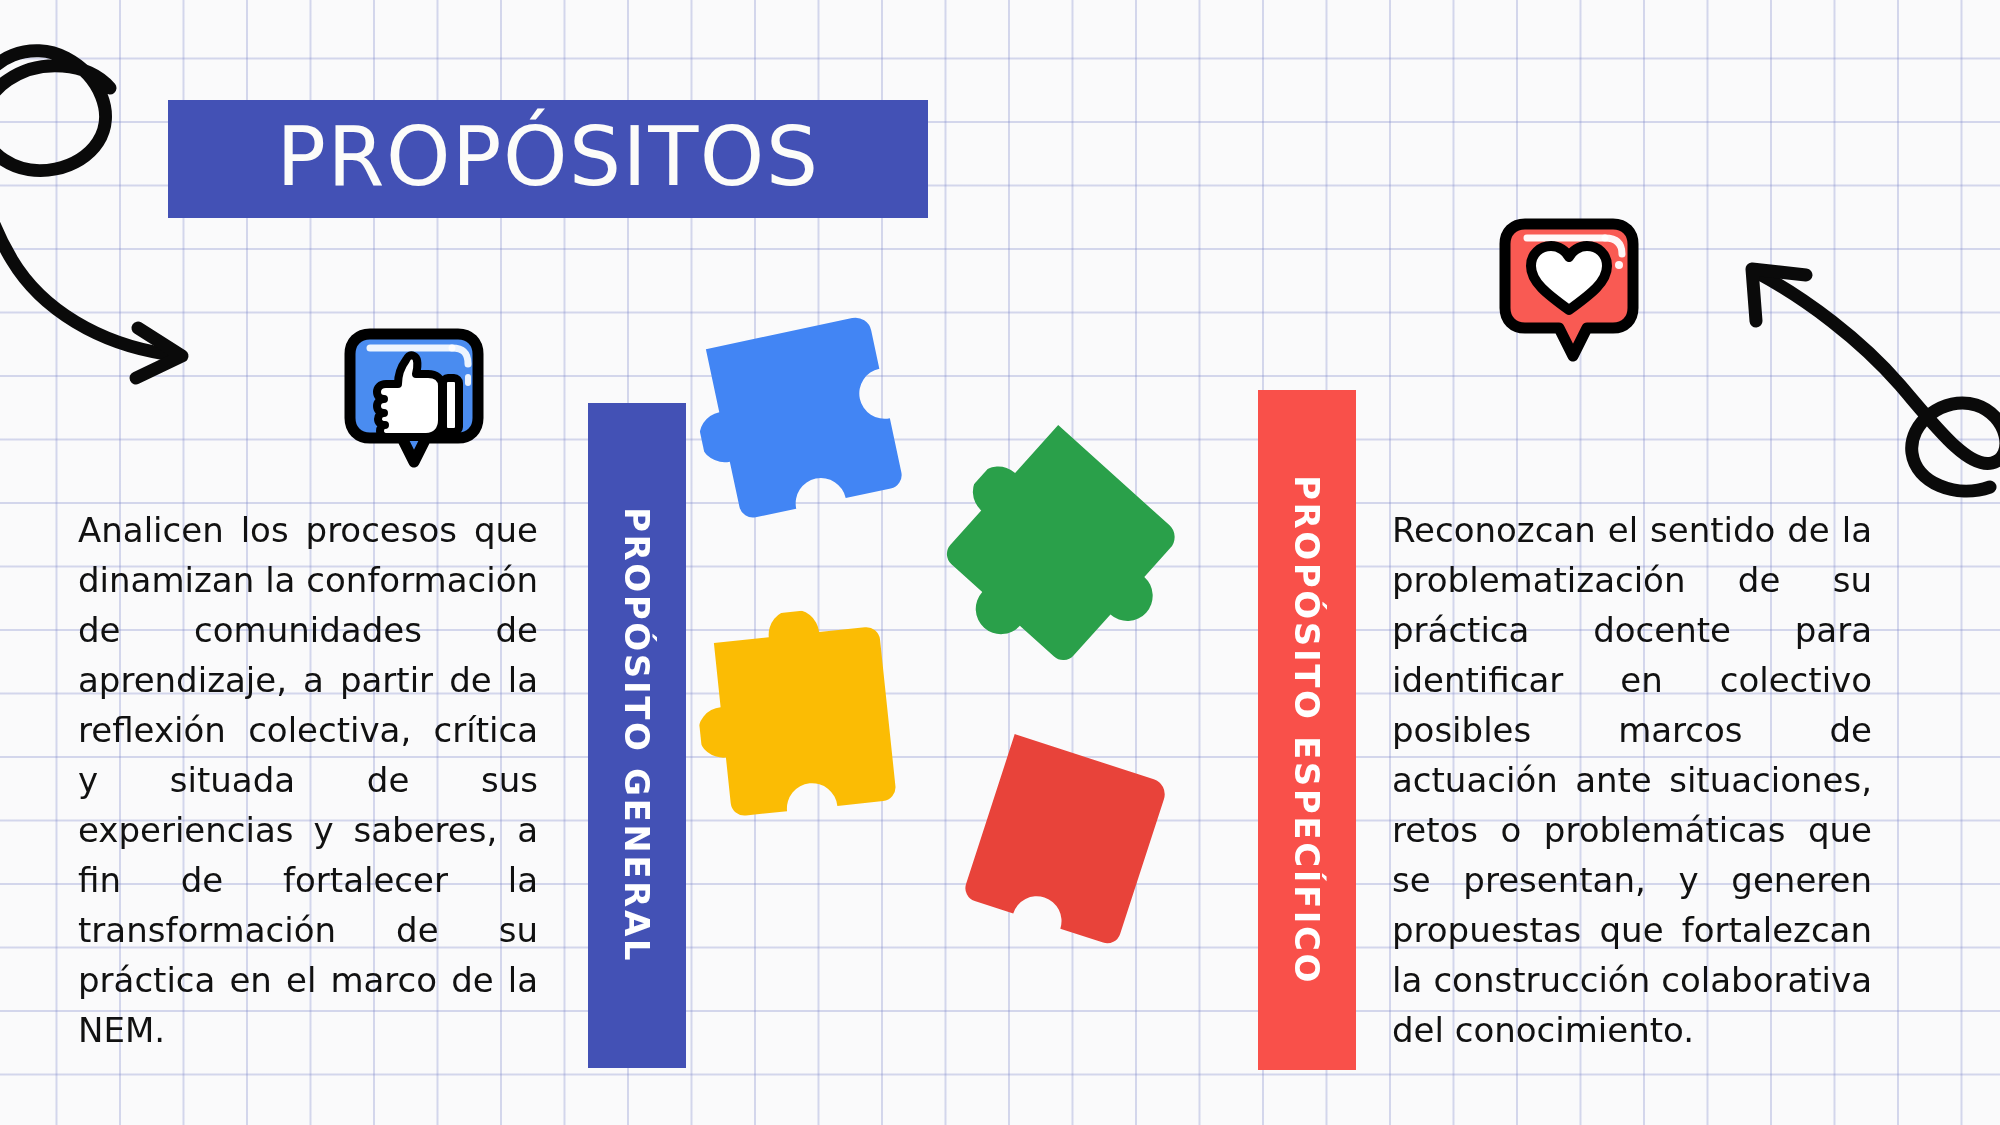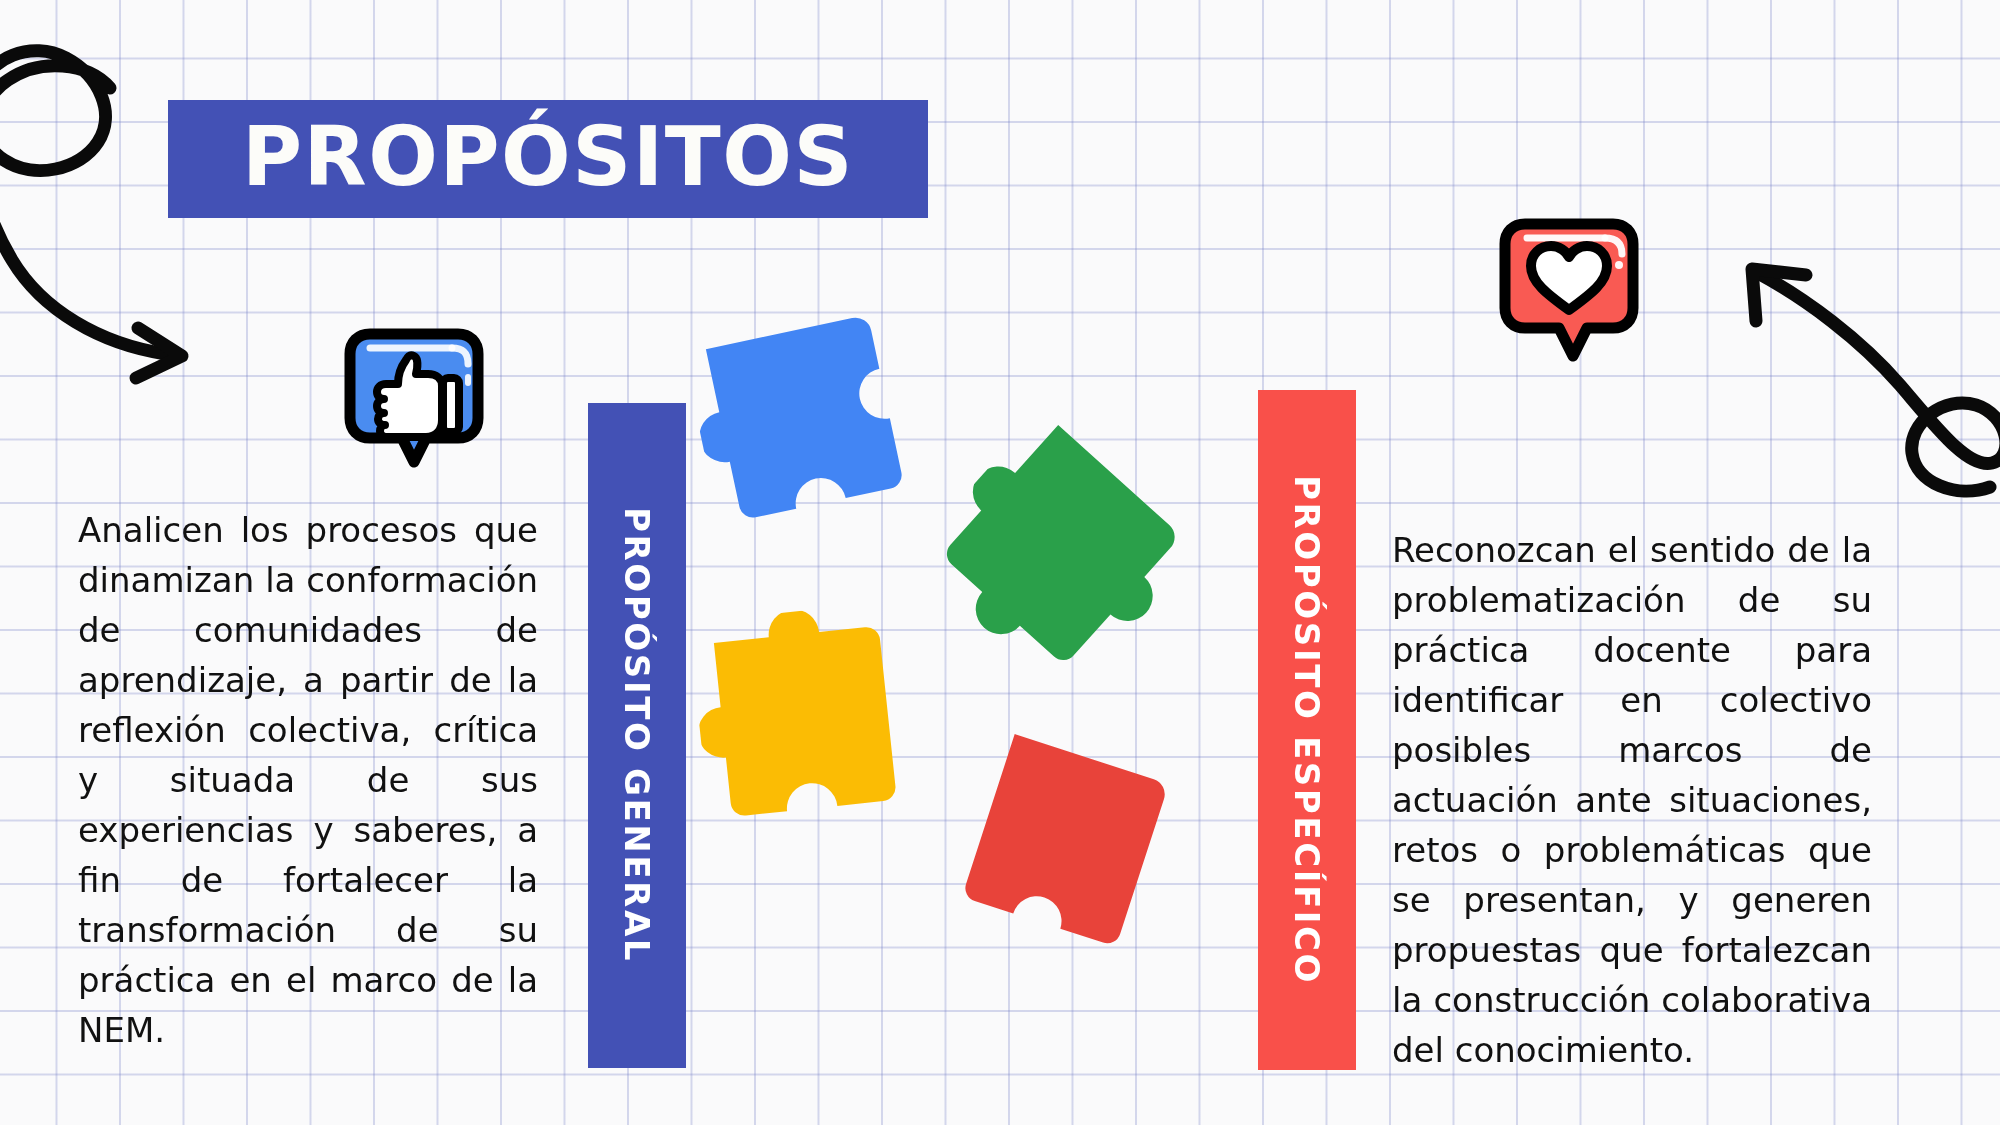--- a/index.html
+++ b/index.html
@@ -28,21 +28,21 @@
     width: 760px; height: 118px;
     background: #4351b5;
     display: flex;
     align-items: center;
     justify-content: center;
     z-index: 6;
   }
   #title-text {
     color: #fcfcf9;
     font-size: 82px;
-    font-weight: 700;
+    font-weight: 400;
     letter-spacing: 1.5px;
     line-height: 1;
     font-family: "DejaVu Sans", sans-serif;
     white-space: nowrap;
     transform: translateY(-2px);
   }
 
   
   .vbar {
     position: absolute;
@@ -76,21 +76,21 @@
     position: absolute;
     font-family: "DejaVu Sans", sans-serif;
     font-size: 34px;
     line-height: 50px;
     color: #111111;
     text-align: justify;
     text-justify: inter-word;
     z-index: 4;
   }
   #text-left  { left: 78px;  top: 505px; width: 460px; }
-  #text-right { left: 1392px; top: 505px; width: 480px; margin-top: 20px; }
+  #text-right { left: 1392px; top: 505px; width: 480px; }
 
   
   .puzzle { position: absolute; z-index: 3; }
 
   
   .bubble-icon { position: absolute; z-index: 7; }
 
   
   .doodle { position: absolute; z-index: 2; }
   #doodle-left  { left: -30px; top: 10px; }

